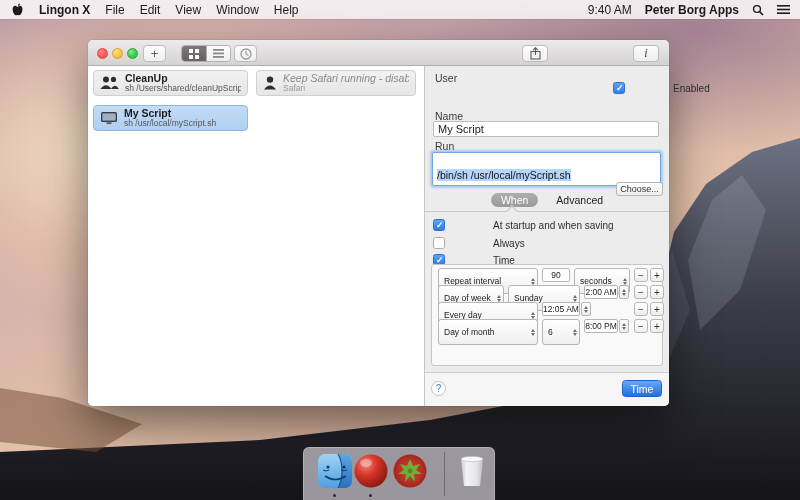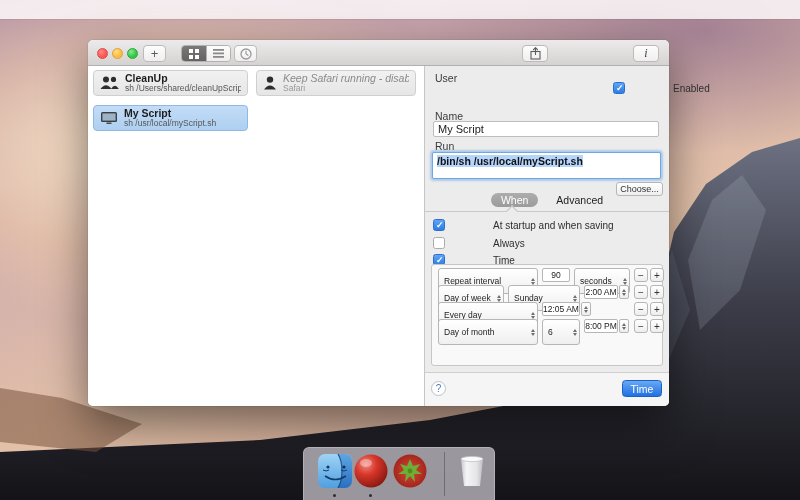--- a/index.html
+++ b/index.html
@@ -76,21 +76,21 @@
     border:1px solid #b9b9b9; border-radius:3px; display:flex; align-items:center; gap:4px; padding-left:4px; font-size:10px; color:#222; }
   .popup-cap { margin-left:auto; width:15px; height:15px; border-radius:0 2px 2px 0;
     background:linear-gradient(#6db0fb,#2d7de1); display:flex; flex-direction:column; align-items:center; justify-content:center; gap:1px; }
   .arr-up { width:0; height:0; border-left:3px solid transparent; border-right:3px solid transparent; border-bottom:4px solid #fff; }
   .arr-dn { width:0; height:0; border-left:3px solid transparent; border-right:3px solid transparent; border-top:4px solid #fff; }
   .cb { position:absolute; width:12px; height:12px; border:1px solid #ababab; border-radius:2.5px; background:#fff; }
   .cb.on { background:linear-gradient(#5fa5f6,#2d7de1); border-color:#2a6ecf; }
   .cb.on::after { content:"✓"; color:#fff; font-size:9px; font-weight:700; position:absolute; left:2px; top:0px; }
   .cb-lbl { position:absolute; font-size:10px; color:#2e2e2e;padding-left:44px; }
   .runbox { position:absolute; left:7px; top:86px; width:229px; height:27px; background:#fff;
-    border:1px solid #6ea7e3; border-radius:2px; box-shadow:0 0 2px 2px rgba(100,160,230,.45); padding:2px 4px; font-size:10.5px; color:#111;font-weight:bold; }
+    border:1px solid #6ea7e3; border-radius:2px; box-shadow:0 0 2px 2px rgba(100,160,230,.45); padding:16px 4px; font-size:10.5px; color:#111; }
   .runbox .selx { background:#b5d5fb; }
   .btn { background:linear-gradient(#fff,#eee); border:1px solid #b6b6b6; border-radius:3px; color:#333; }
   .choose { position:absolute; left:191px; top:116px; width:47px; height:14px; font-size:9px; display:flex; align-items:center; justify-content:center; }
   .tabs { position:absolute; left:0; top:127px; width:100%; display:flex; justify-content:center; gap:18px; align-items:center; }
   .tab-when { background:linear-gradient(#adadad,#9b9b9b); color:#fff; border-radius:8px; padding:1px 10px; font-size:10.5px; }
   .tab-adv { color:#222; font-size:10.5px; }
   .divline { position:absolute; left:0; top:145px; width:100%; border-top:1px solid #c8c8c8; }
   .notch { position:absolute; left:83px; top:141px; width:8px; height:8px; background:#ececec;
     border-left:1px solid #c2c2c2; border-top:1px solid #c2c2c2; transform:rotate(45deg); }
   .timebox { position:absolute; left:6px; top:198px; width:232px; height:102px; background:#f9f9f9;
@@ -139,20 +139,53 @@
           <stop offset="1" stop-color="#141317"></stop>
       </linearGradient>
     </defs>
     <path d="M800,138 L752,152 L706,184 L674,232 L658,300 L622,358 L556,396 L430,420 L260,440 L0,452 L0,500 L800,500 Z" fill="url(#rock)"></path>
     <path d="M742,175 L766,210 L740,290 L700,330 L688,260 L712,200 Z" fill="rgba(205,215,230,0.16)"></path>
     <path d="M672,250 L690,310 L660,380 L630,400 L648,320 Z" fill="rgba(185,195,212,0.12)"></path>
     <path d="M0,388 L62,398 L142,424 L96,452 L0,442 Z" fill="rgba(122,84,62,0.55)"></path>
   </svg>
 
   <div class="menubar">
+    <div class="left">
+      <span class="icon-flex">
+        <svg width="12" height="14" viewBox="0 0 14 16">
+            <path fill="#1b1b1b" d="M7.2 4.2c1.8-2 4.8-1.2 5 2.4.2 3.8-2 7.6-3.8 7.6-.9 0-1-.5-1.9-.5s-1 .5-1.9.5C2.8 14.2.6 10.4.8 6.6 1 3 4 2.2 5.8 4.2h1.4z"></path>
+            <path fill="#1b1b1b" d="M7 3.4c-.2-1.6.9-2.8 2.3-3 .2 1.5-1 2.9-2.3 3z"></path>
+          </svg>
+      </span>
+      <span class="mb-app">Lingon X</span>
+      <span class="mb-item">File</span>
+      <span class="mb-item">Edit</span>
+      <span class="mb-item">View</span>
+      <span class="mb-item">Window</span>
+      <span class="mb-item">Help</span>
+    </div>
+    <div class="right">
+      <span class="mb-time">9:40 AM</span>
+      <span class="mb-acct">Peter Borg Apps</span>
+      <span class="icon-flex">
+        <svg width="12" height="12" viewBox="0 0 12 12">
+            <circle cx="5" cy="5" r="3.4" fill="none" stroke="#1b1b1b" stroke-width="1.4"></circle>
+            <line x1="7.6" y1="7.6" x2="11" y2="11" stroke="#1b1b1b" stroke-width="1.6"></line>
+          </svg>
+      </span>
+      <span class="icon-flex">
+        <svg width="13" height="11" viewBox="0 0 13 11">
+            <g fill="#1b1b1b">
+              <rect x="0" y="1" width="13" height="1.6"></rect>
+              <rect x="0" y="4.7" width="13" height="1.6"></rect>
+              <rect x="0" y="8.4" width="13" height="1.6"></rect>
+            </g>
+          </svg>
+      </span>
+    </div>
   </div>
 
   <div class="window">
 
     <div class="toolbar">
       <div class="tl red"></div>
       <div class="tl yellow"></div>
       <div class="tl green"></div>
       <div class="tb-btn tb-add">+</div>
       <div class="seg">

